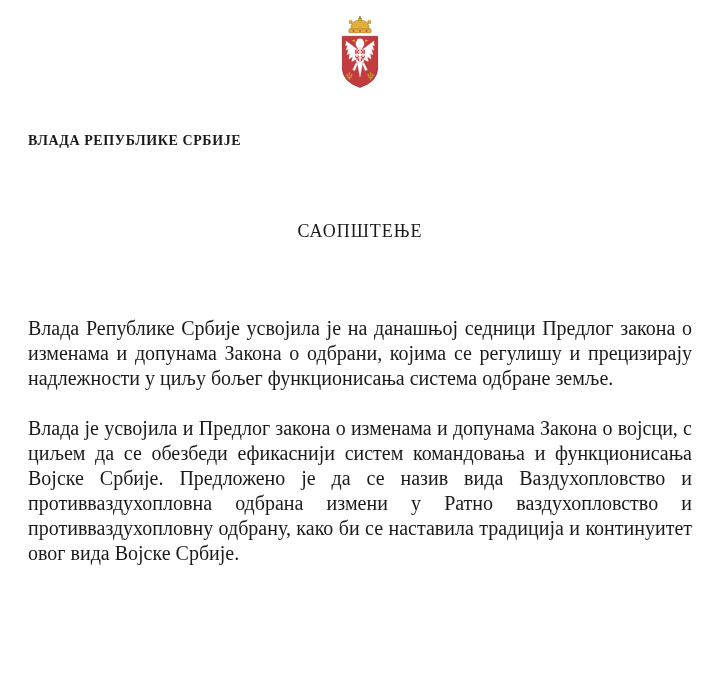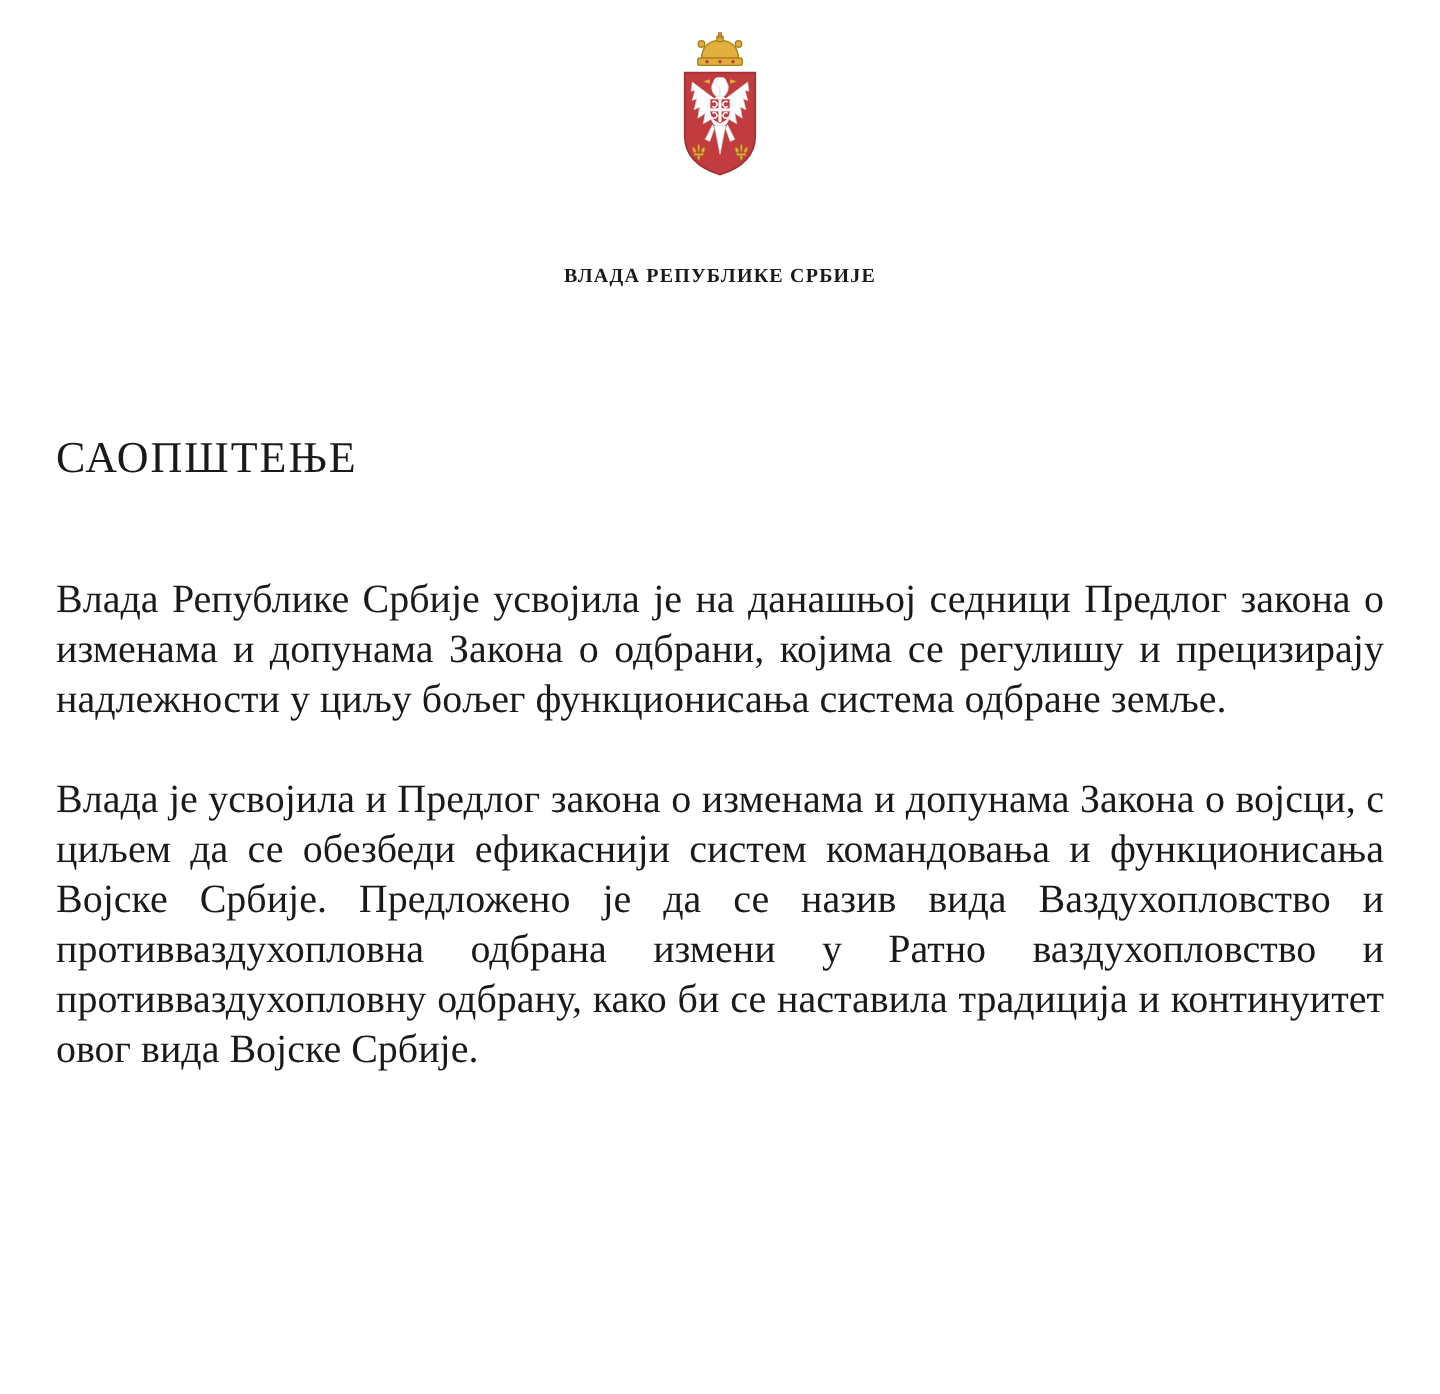--- a/index.html
+++ b/index.html
@@ -24,35 +24,35 @@
     text-align: center;
     line-height: 0;
   }
   .arms {
     width: 58px;
     height: 88px;
     display: inline-block;
   }
   .org-name {
     margin: 29px 0 0 0;
-    text-align: center;
-    font-size: 10px;
+    font-size: 14px;
     font-weight: bold;
     letter-spacing: 0.6px;
     font-family: "Liberation Serif", serif;
   }
   .doc-title {
     margin: 72px 0 0 0;
-    font-size: 22px;
+    text-align: center;
+    font-size: 18px;
     font-weight: normal;
     letter-spacing: 1px;
     font-family: "Liberation Serif", serif;
   }
   .body-text {
-    margin-top: 46px;
+    margin-top: 74px;
   }
   .para {
     margin: 0 0 25px 0;
     font-size: 20px;
     line-height: 25px;
     text-align: justify;
     text-justify: inter-word;
   }
 </style>
 </head>

